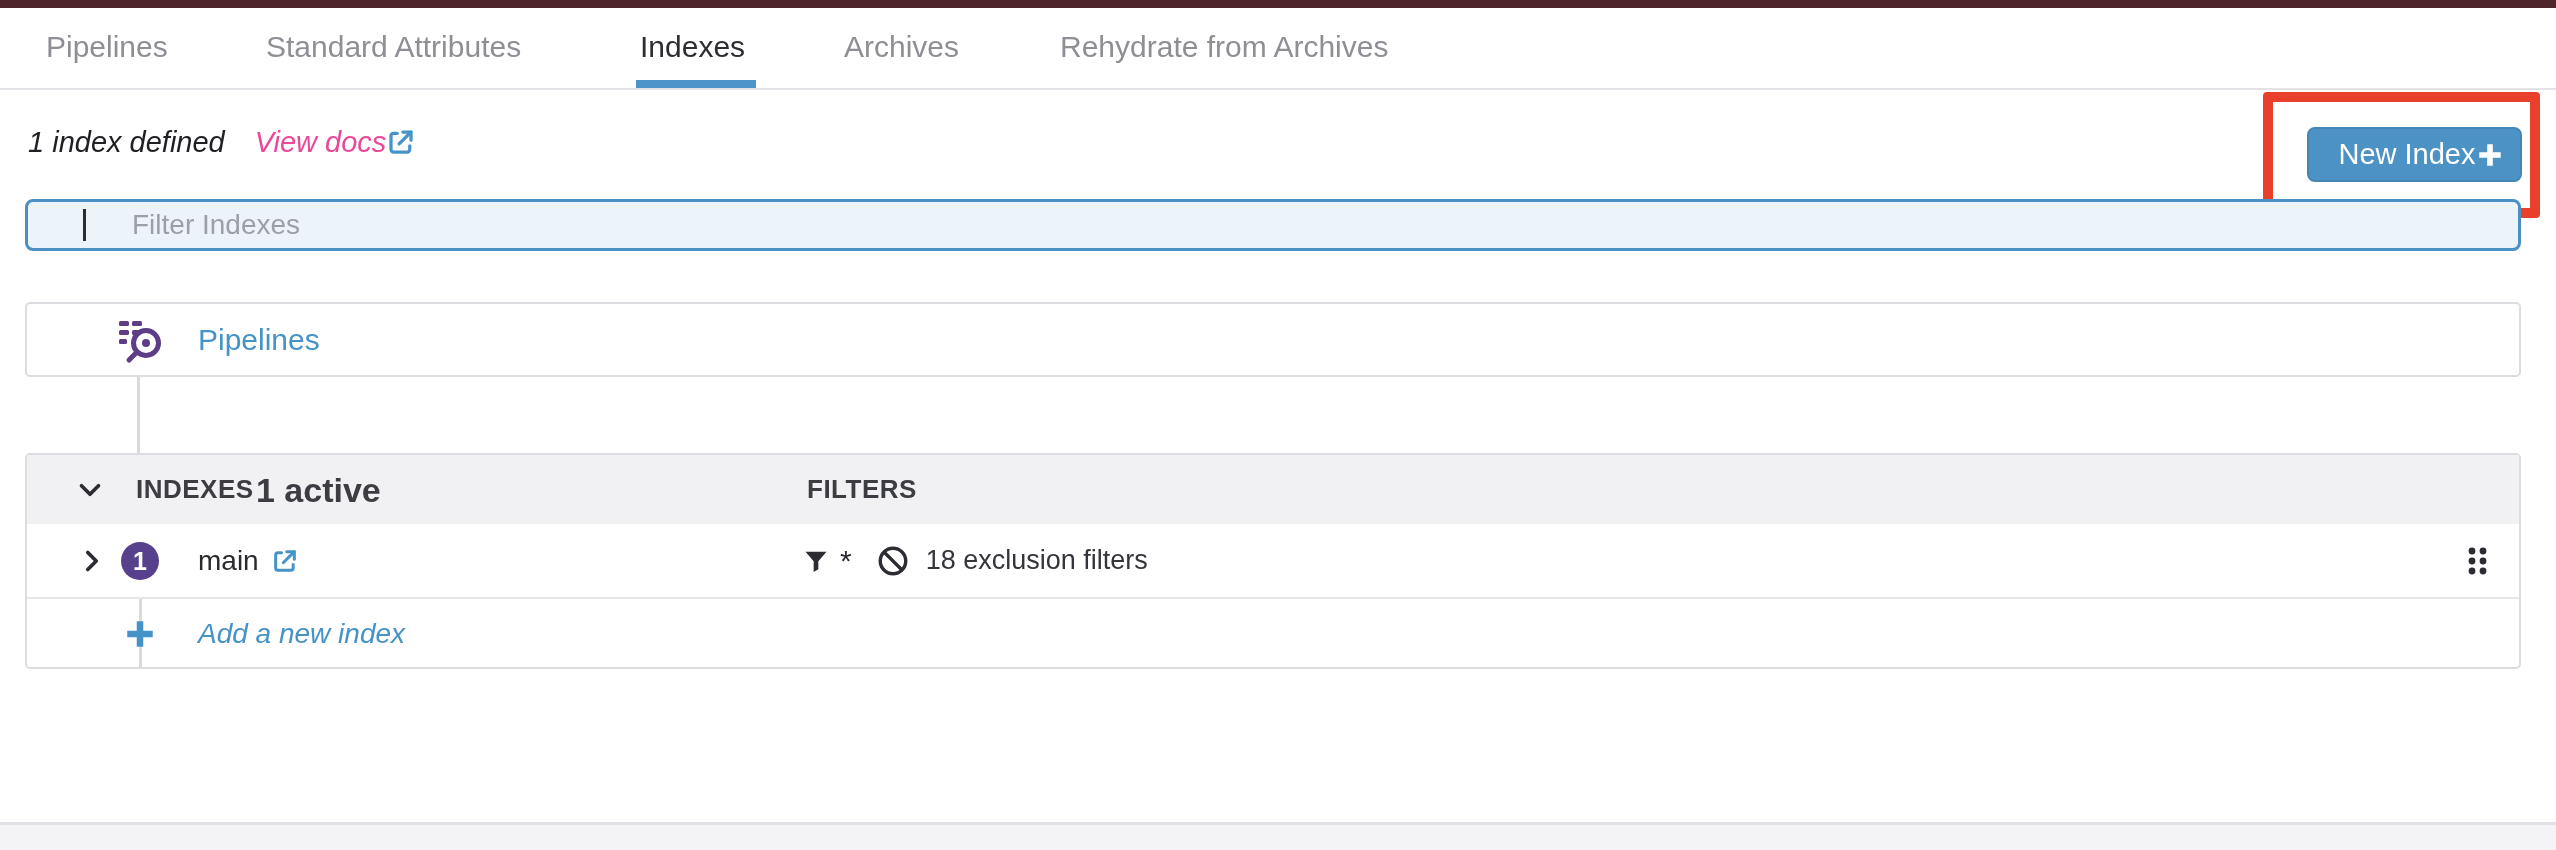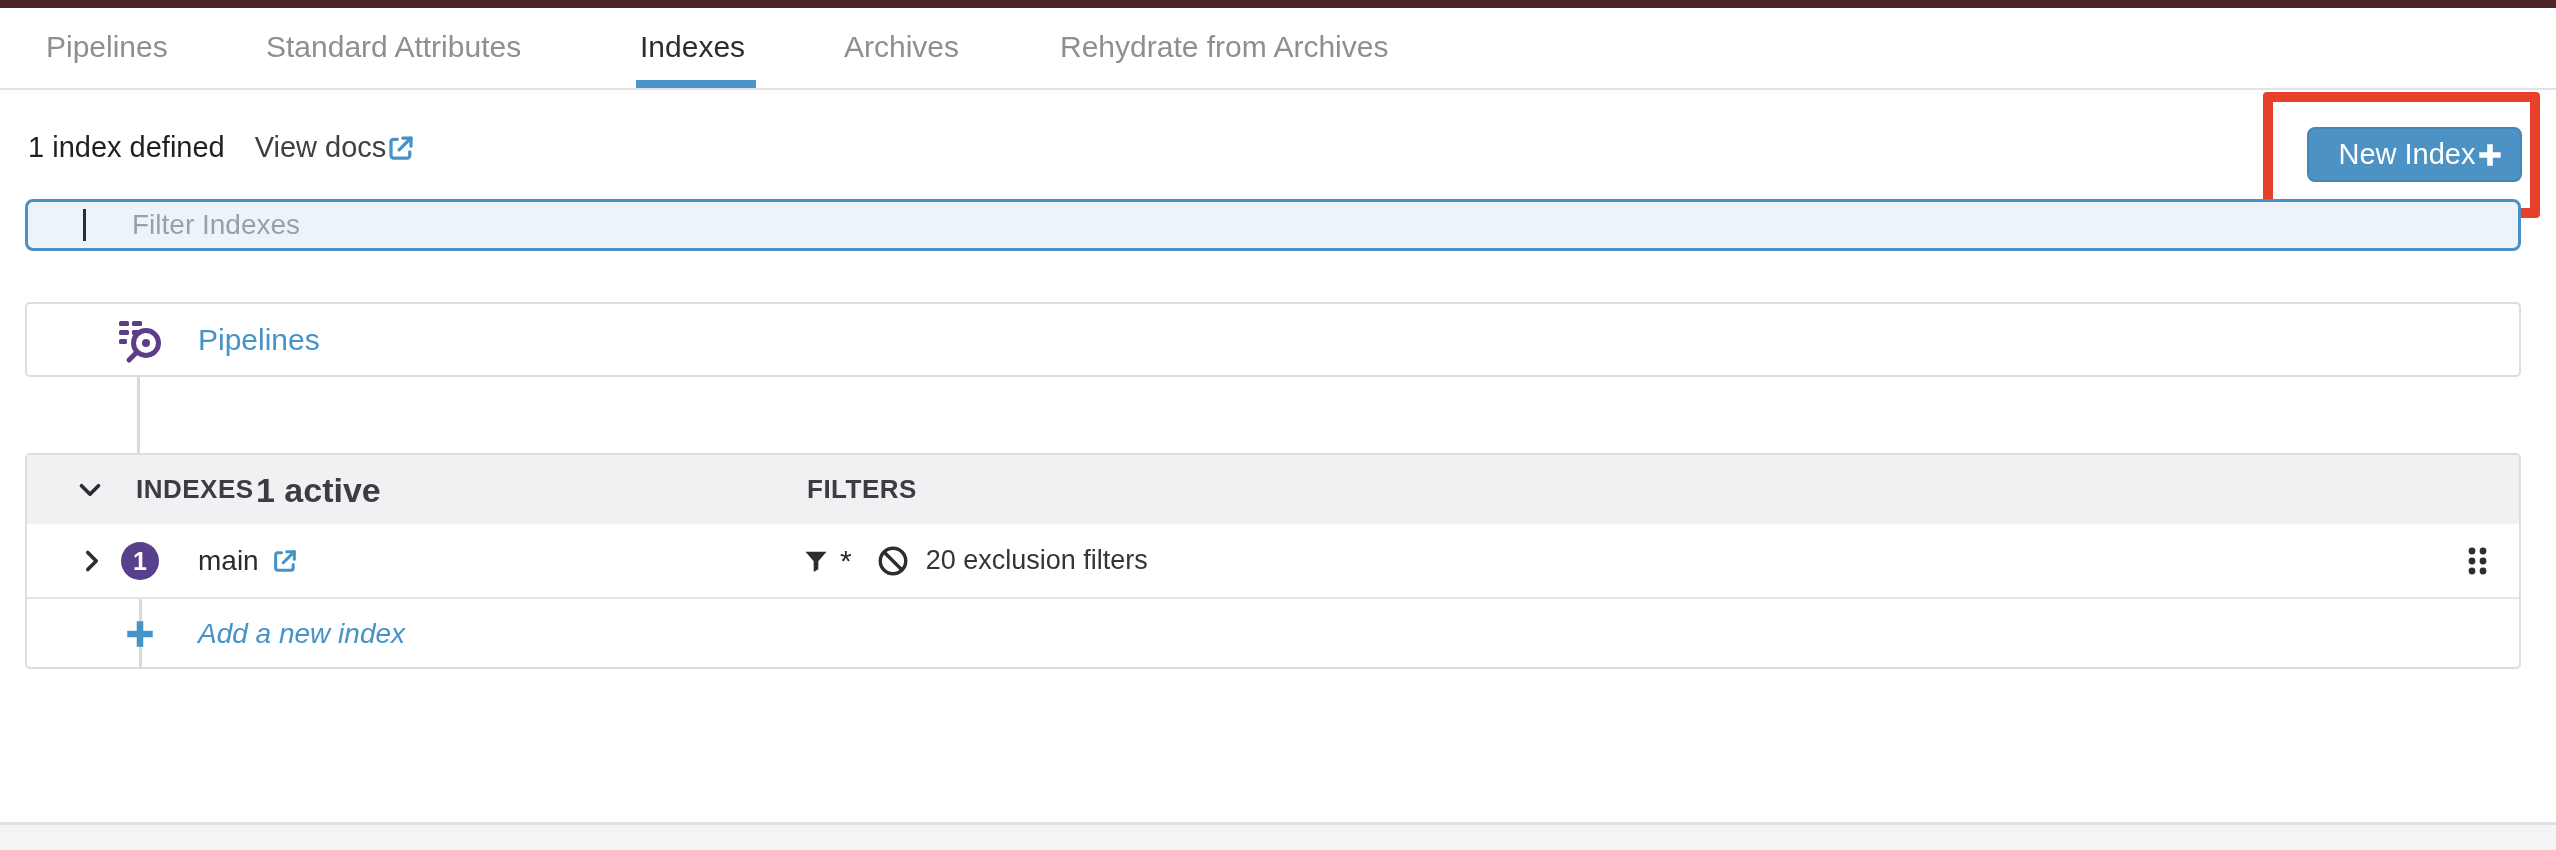--- a/index.html
+++ b/index.html
@@ -8,22 +8,22 @@
     font-family:"Liberation Sans",sans-serif;background:#ffffff;
     -webkit-font-smoothing:antialiased;
   }
   
   .topbar{position:absolute;left:0;top:0;width:2556px;height:8px;background:#4e252b;}
   .tabbar{position:absolute;left:0;top:8px;width:2556px;height:80px;background:#ffffff;border-bottom:2px solid #e3e3e7;}
   .tab{position:absolute;top:0;height:78px;display:flex;align-items:center;font-size:30px;color:#8e8e95;cursor:pointer;white-space:nowrap;}
   .tab.active{color:#2c2c32;}
   .tab-underline{position:absolute;top:72px;height:8px;background:#4a94c9;}
   
-  .summary{position:absolute;left:28px;top:120px;height:44px;display:flex;align-items:flex-end;font-size:29px;color:#1f1f24;}
-  .docs-link{margin-left:30px;color:#404040;display:flex;align-items:center;cursor:pointer;}
+  .summary{position:absolute;left:28px;top:120px;height:44px;display:flex;align-items:center;font-size:29px;color:#1f1f24;font-style:italic;}
+  .docs-link{margin-left:30px;color:#ec4899;display:flex;align-items:center;cursor:pointer;}
   .ext-icon{width:30px;height:30px;display:inline-block;}
   .ext-icon svg{width:100%;height:100%;display:block;}
   
   .annotation{position:absolute;left:2263px;top:92px;width:277px;height:126px;border:10px solid #e8402b;border-radius:4px;box-sizing:border-box;pointer-events:none;}
   
   .btn-new-index{position:absolute;left:2307px;top:127px;width:215px;height:55px;background:#4c92c4;border:2px solid #4586b4;border-radius:8px;box-sizing:border-box;display:flex;align-items:center;justify-content:center;color:#ffffff;font-size:29px;cursor:pointer;padding-left:19px;}
   .btn-plus{width:28px;height:28px;display:inline-block;}
   .btn-plus svg{width:100%;height:100%;display:block;}
   
   .filter-wrap{position:absolute;left:25px;top:199px;width:2496px;height:52px;}
@@ -175,21 +175,21 @@
               <path d="M3 4h18l-7 8.2V19l-4 2.4v-9.2z"></path>
             </svg>
         </span>
         <span class="star">*</span>
         <span class="ban-icon">
           <svg viewBox="0 0 24 24" fill="none" stroke="#2c2c32" stroke-width="2.4">
             <circle cx="12" cy="12" r="9"></circle>
             <path d="M5.8 5.8l12.4 12.4"></path>
           </svg>
         </span>
-        <span class="excl-text">20 exclusion filters</span>
+        <span class="excl-text">18 exclusion filters</span>
       </span>
       <span class="drag-handle">
         <svg viewBox="0 0 36 36" fill="#2c2c32">
           <circle cx="13" cy="8" r="3.4"></circle>
             <circle cx="24" cy="8" r="3.4"></circle>
           <circle cx="13" cy="18" r="3.4"></circle>
             <circle cx="24" cy="18" r="3.4"></circle>
           <circle cx="13" cy="28" r="3.4"></circle>
             <circle cx="24" cy="28" r="3.4"></circle>
         </svg>

